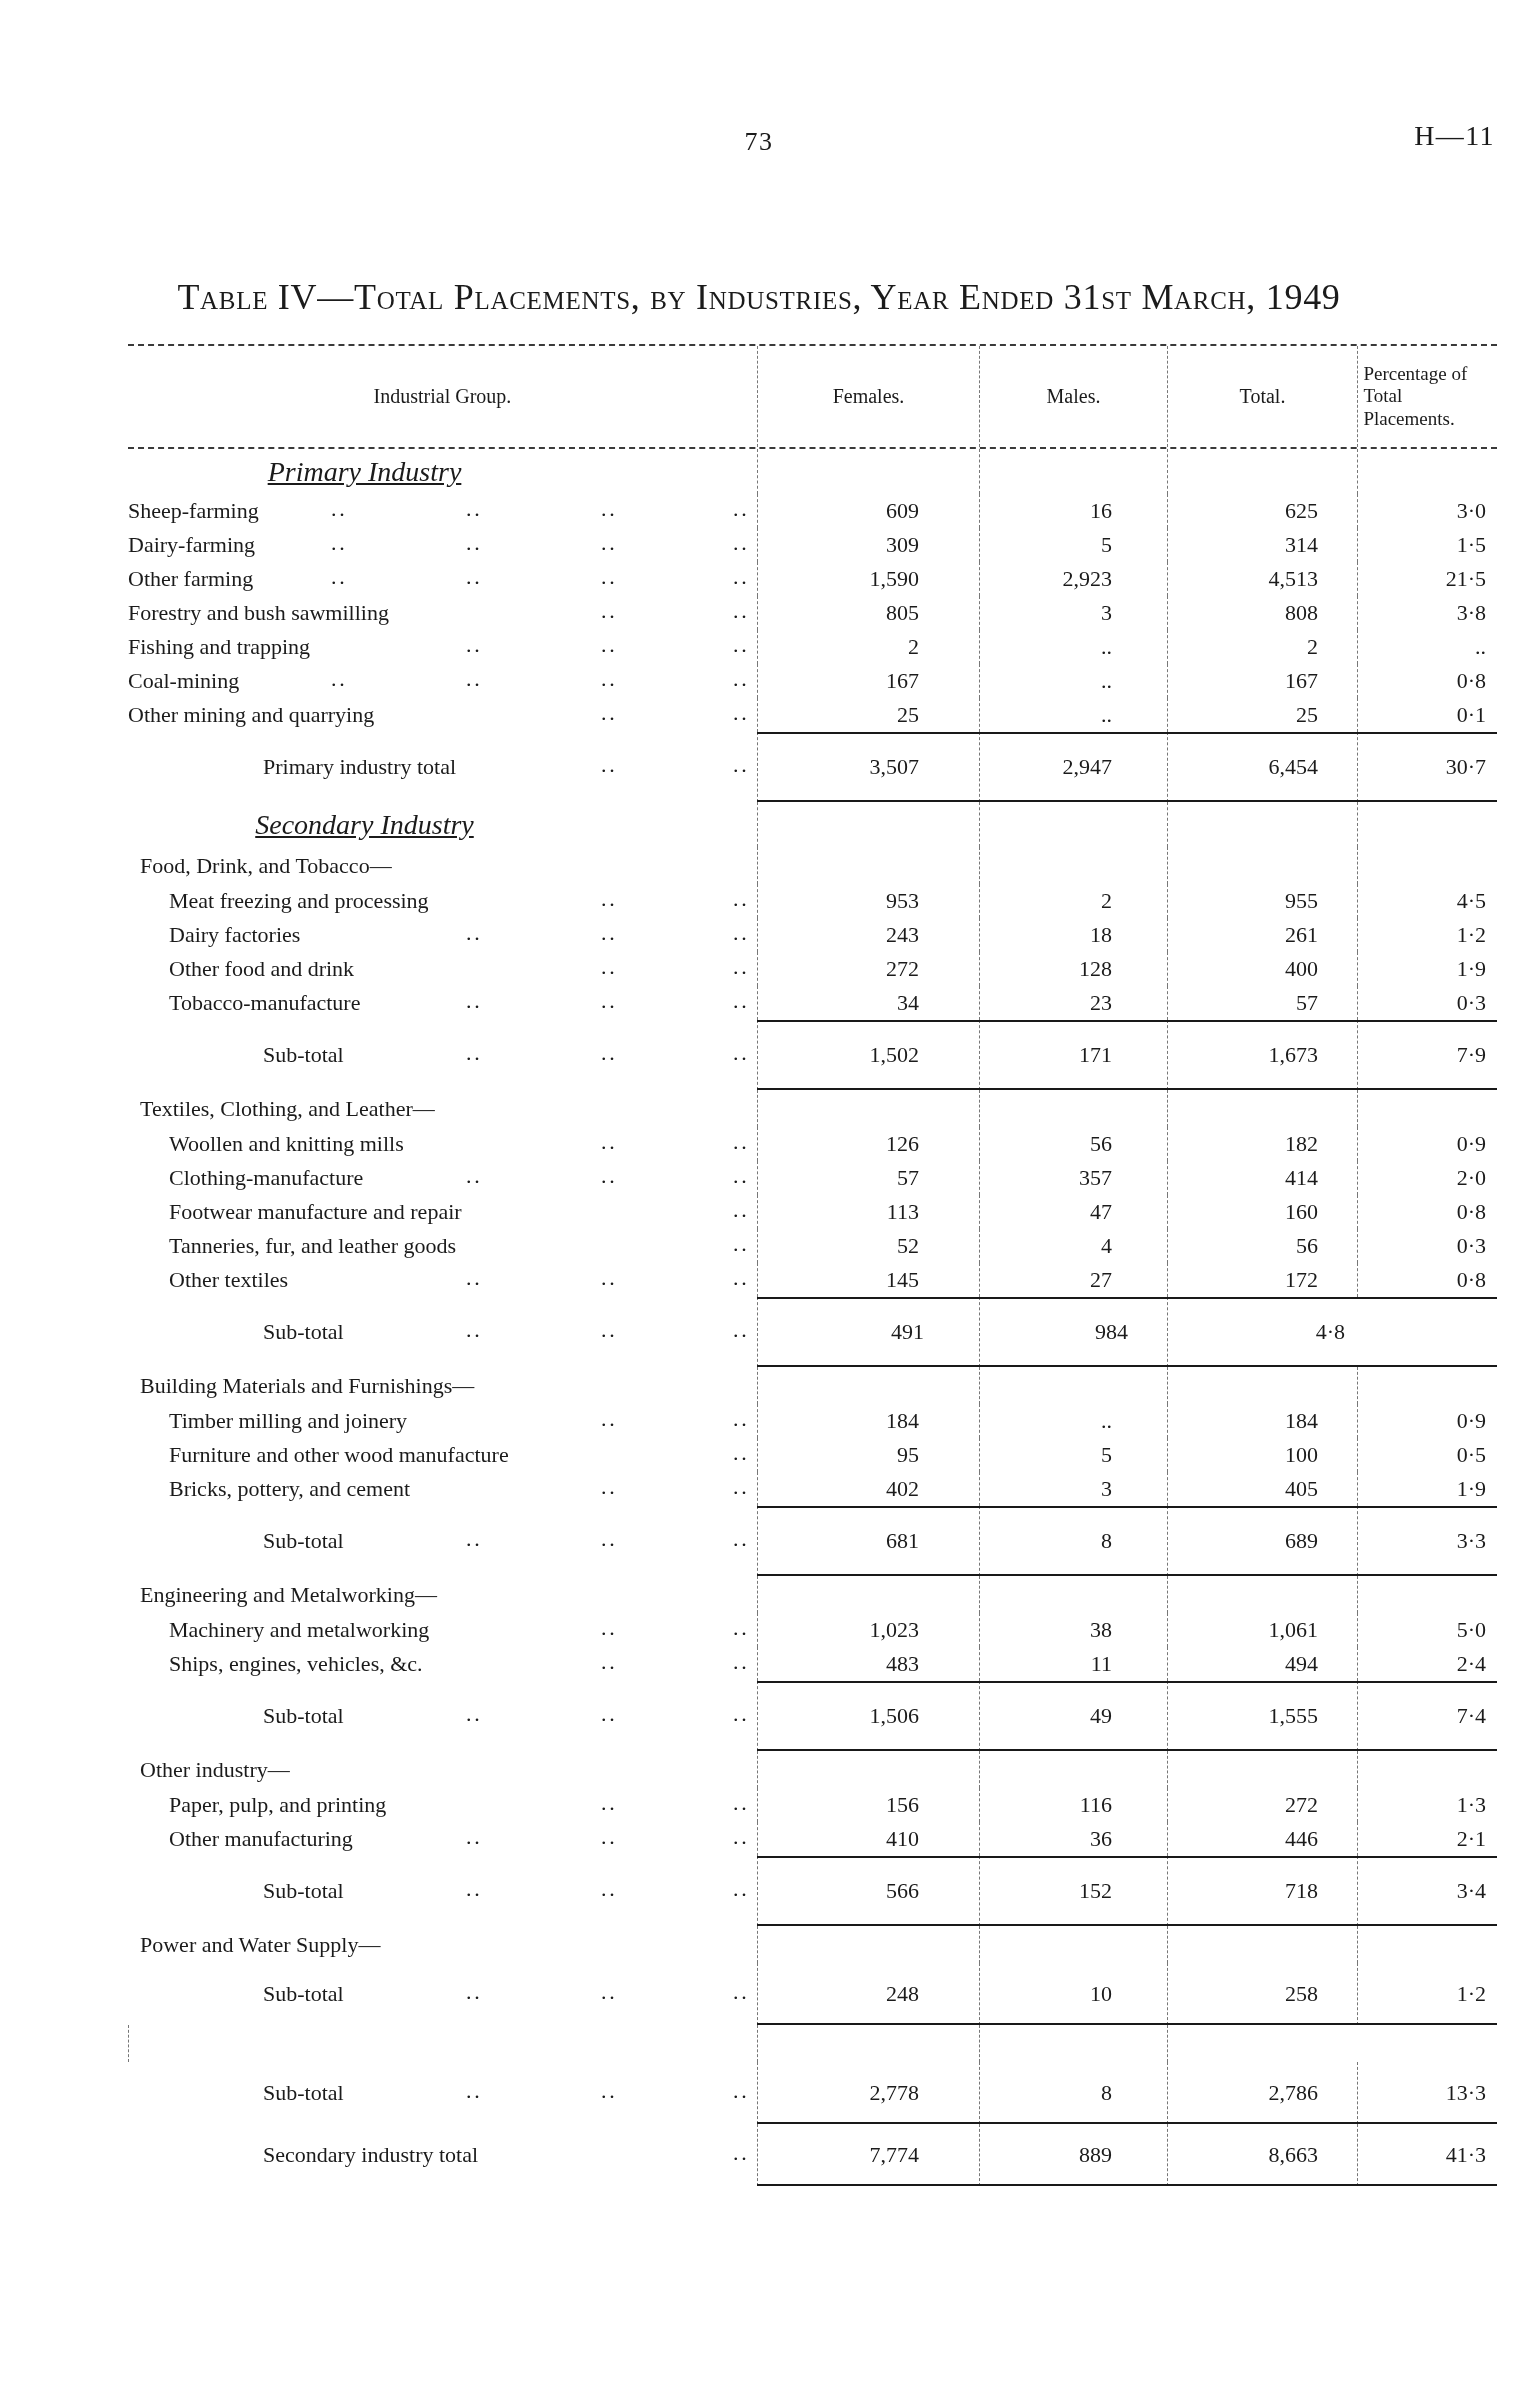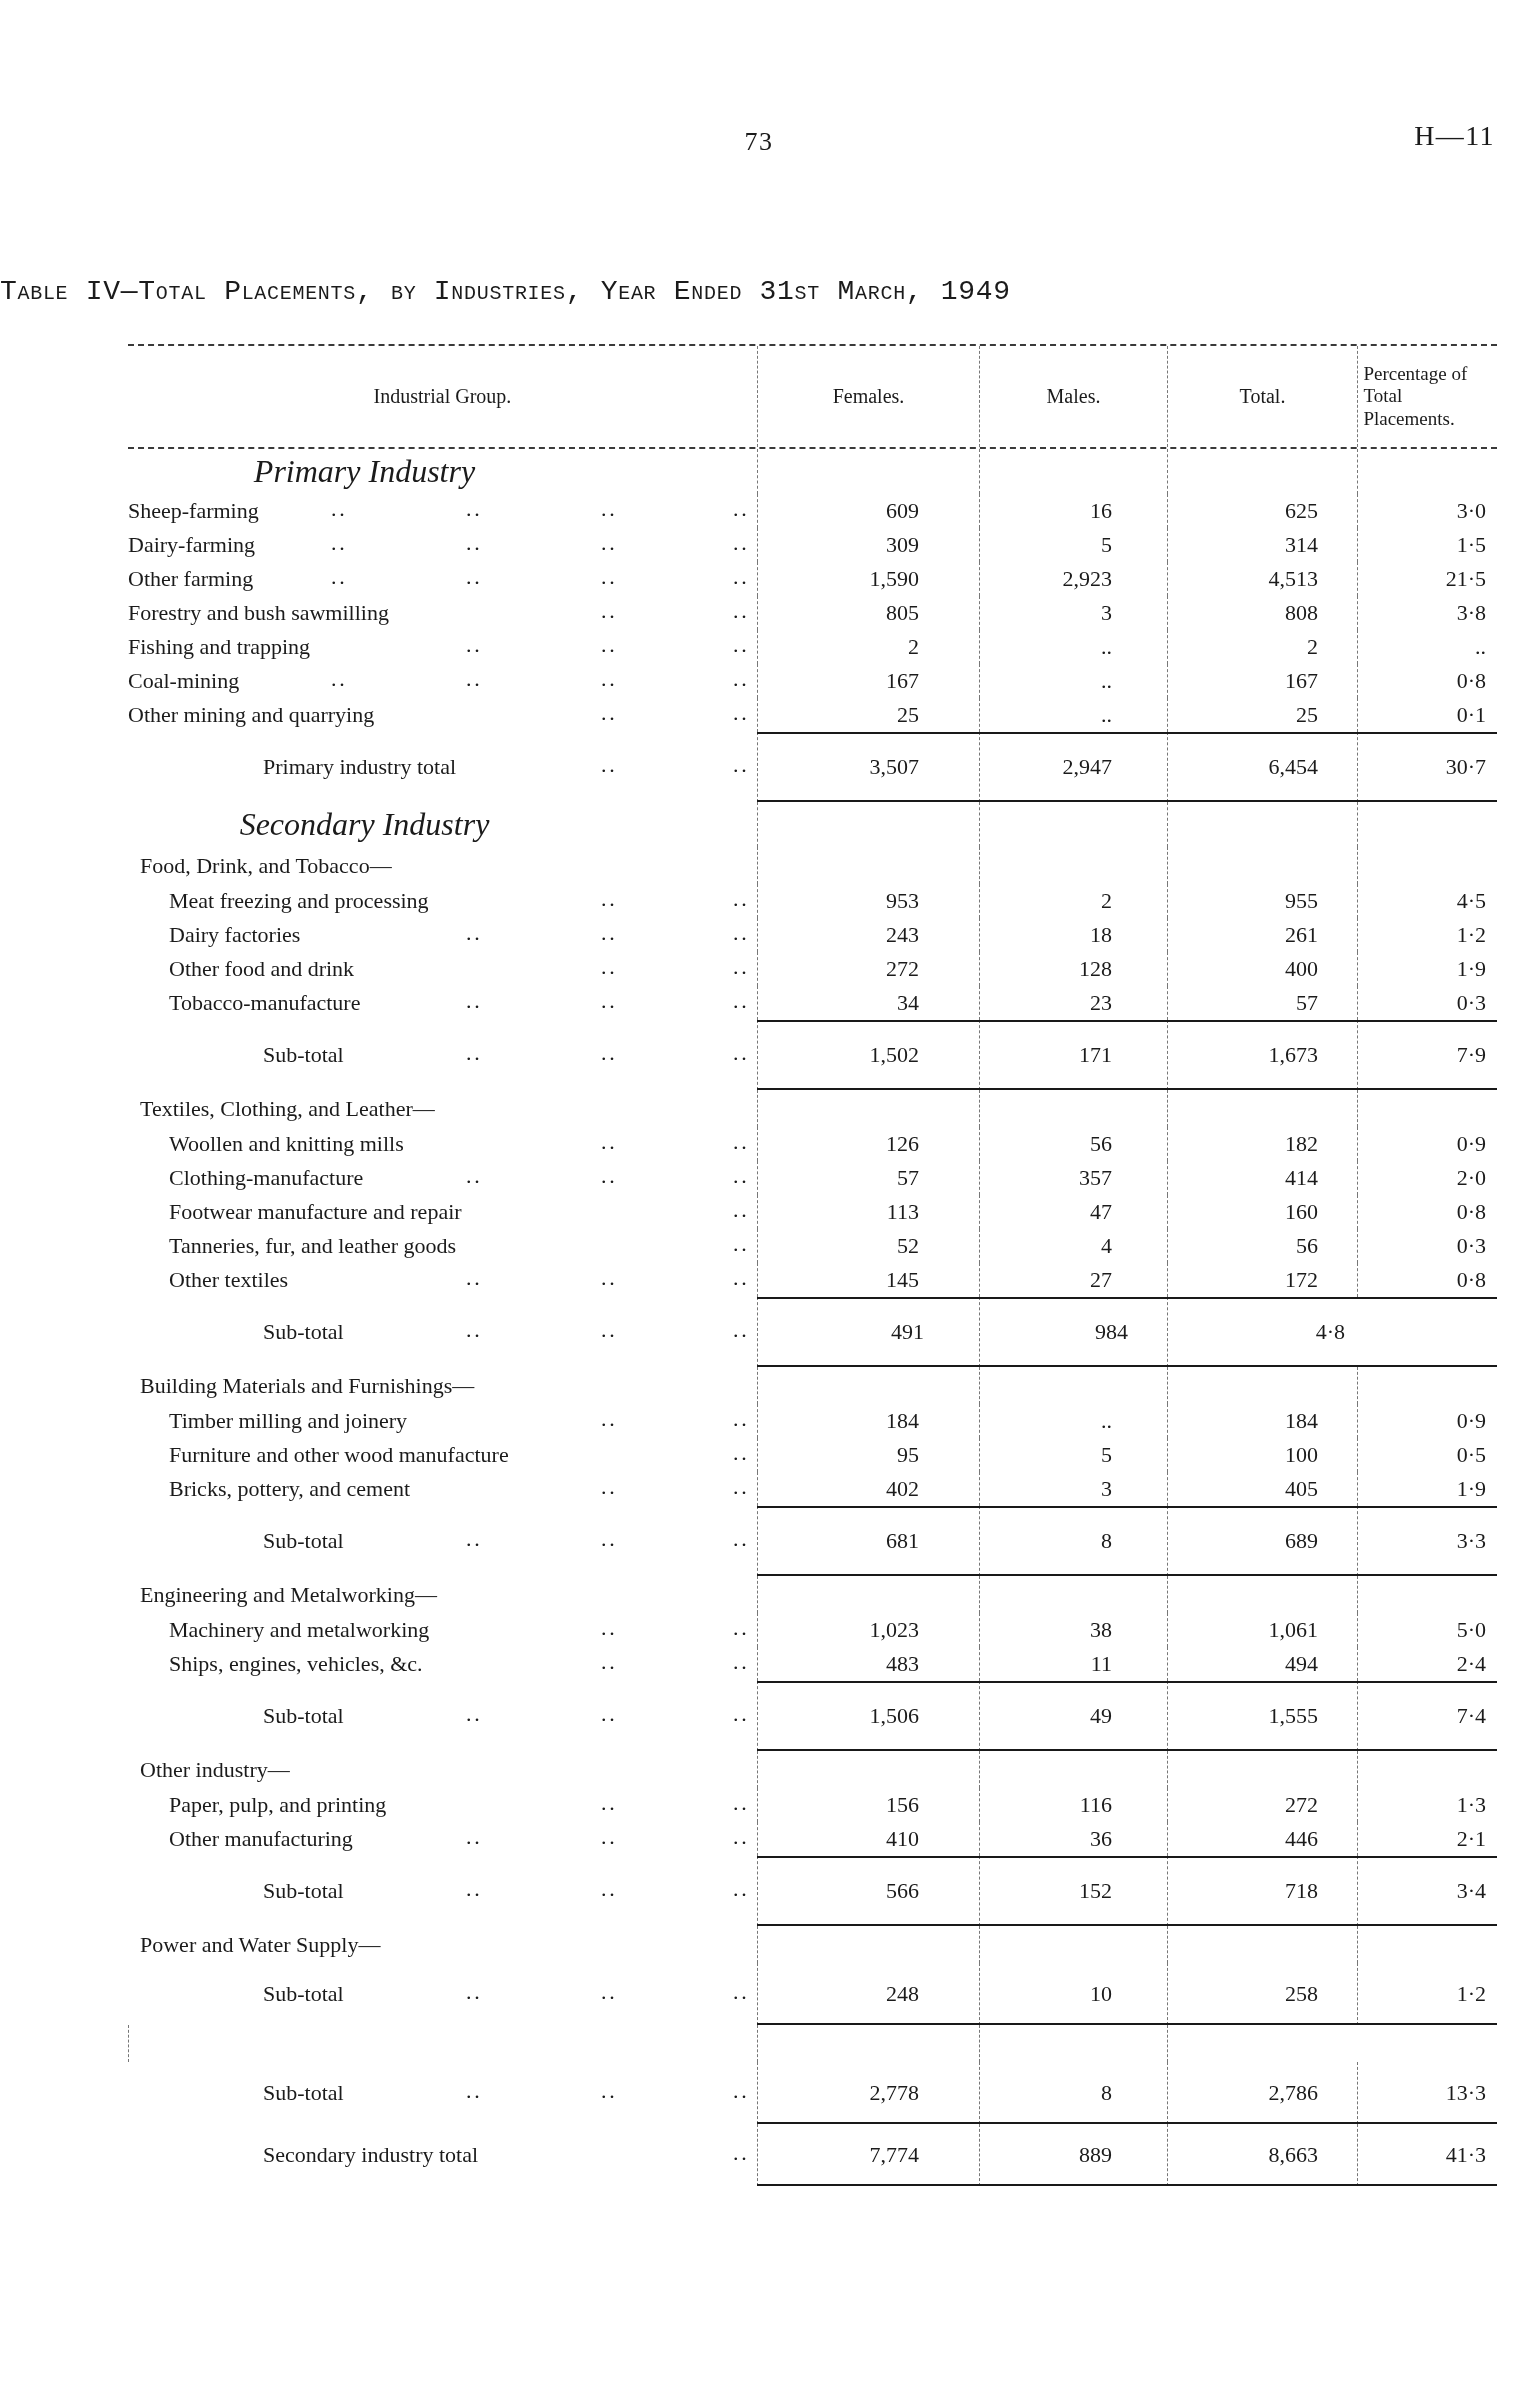--- a/index.html
+++ b/index.html
@@ -1,37 +1,37 @@
 <!DOCTYPE html>
 <html style="font-size:10.8px"><head>
 <meta charset="utf-8">
 <style>
   html,body{margin:0;padding:0;background:#e8e8e8;}
   .page{position:relative;width:1518px;height:2401px;background:#ffffff;
         font-family:"Liberation Serif","DejaVu Serif",serif;color:#1b1b1b;overflow:hidden;}
   .pageno{position:absolute;top:127px;left:0;width:100%;text-align:center;font-size:26px;letter-spacing:1.4px;}
   .docref{position:absolute;top:120px;right:23px;font-size:28px;letter-spacing:1.4px;}
-  .title{position:absolute;top:276px;left:0;width:100%;
-         font-variant:small-caps;font-size:28px;letter-spacing:0.7px;white-space:nowrap;font-family:Liberation Mono, monospace;}
+  .title{position:absolute;top:276px;left:0;width:100%;text-align:center;
+         font-variant:small-caps;font-size:36px;letter-spacing:0.7px;white-space:nowrap;}
   .tbl{position:absolute;left:128px;top:344px;width:1369px;}
   .grid{display:grid;grid-template-columns:629px 222px 188px 190px 141px;}
   .thead{border-top:2px dashed #3a3a3a;border-bottom:2px dashed #3a3a3a;height:101px;}
   .cell{display:flex;align-items:center;box-sizing:border-box;}
   .c2,.c3,.c4,.c5{border-left:1.4px dashed #777;}
   .th{justify-content:center;text-align:left;font-size:20px;}
   .th.c5{font-size:19px;line-height:1.18;padding:0 5.4px;}
   .num{justify-content:flex-end;font-size:22px;}
   .c2.num{padding-right:60px;}
   .c3.num{padding-right:55px;}
   .c4.num{padding-right:39px;}
   .c5.num{padding-right:12px;}
   .trow{min-height:34px;}
   .trow .c1{position:relative;font-size:22px;}
   .trow.section{height:45px;}
-  .trow.section .c1{justify-content:center;font-style:italic;font-size:32px;padding-right:156px;}
+  .trow.section .c1{justify-content:center;font-style:italic;font-size:28px;padding-right:156px;text-decoration:underline;}
   .trow.group{height:37px;}
   .trow.group .c1 .lbl{padding-left:12px;}
   .ind1 .lbl{padding-left:41px;}
   .trow.total{position:relative;}
   .trow.total.full{height:70px;}
   .trow.total.rbonly{height:62px;}
   .trow.total .c1 .lbl{padding-left:135px;}
   .trow.total.rt::before{content:"";position:absolute;left:629px;right:0;top:0;border-top:2px solid #191919;}
   .trow.total.rb::after{content:"";position:absolute;left:629px;right:0;bottom:0;border-bottom:2px solid #191919;}
   .leader{position:absolute;top:50%;transform:translateY(-56%);letter-spacing:2.7px;font-size:22px;}

